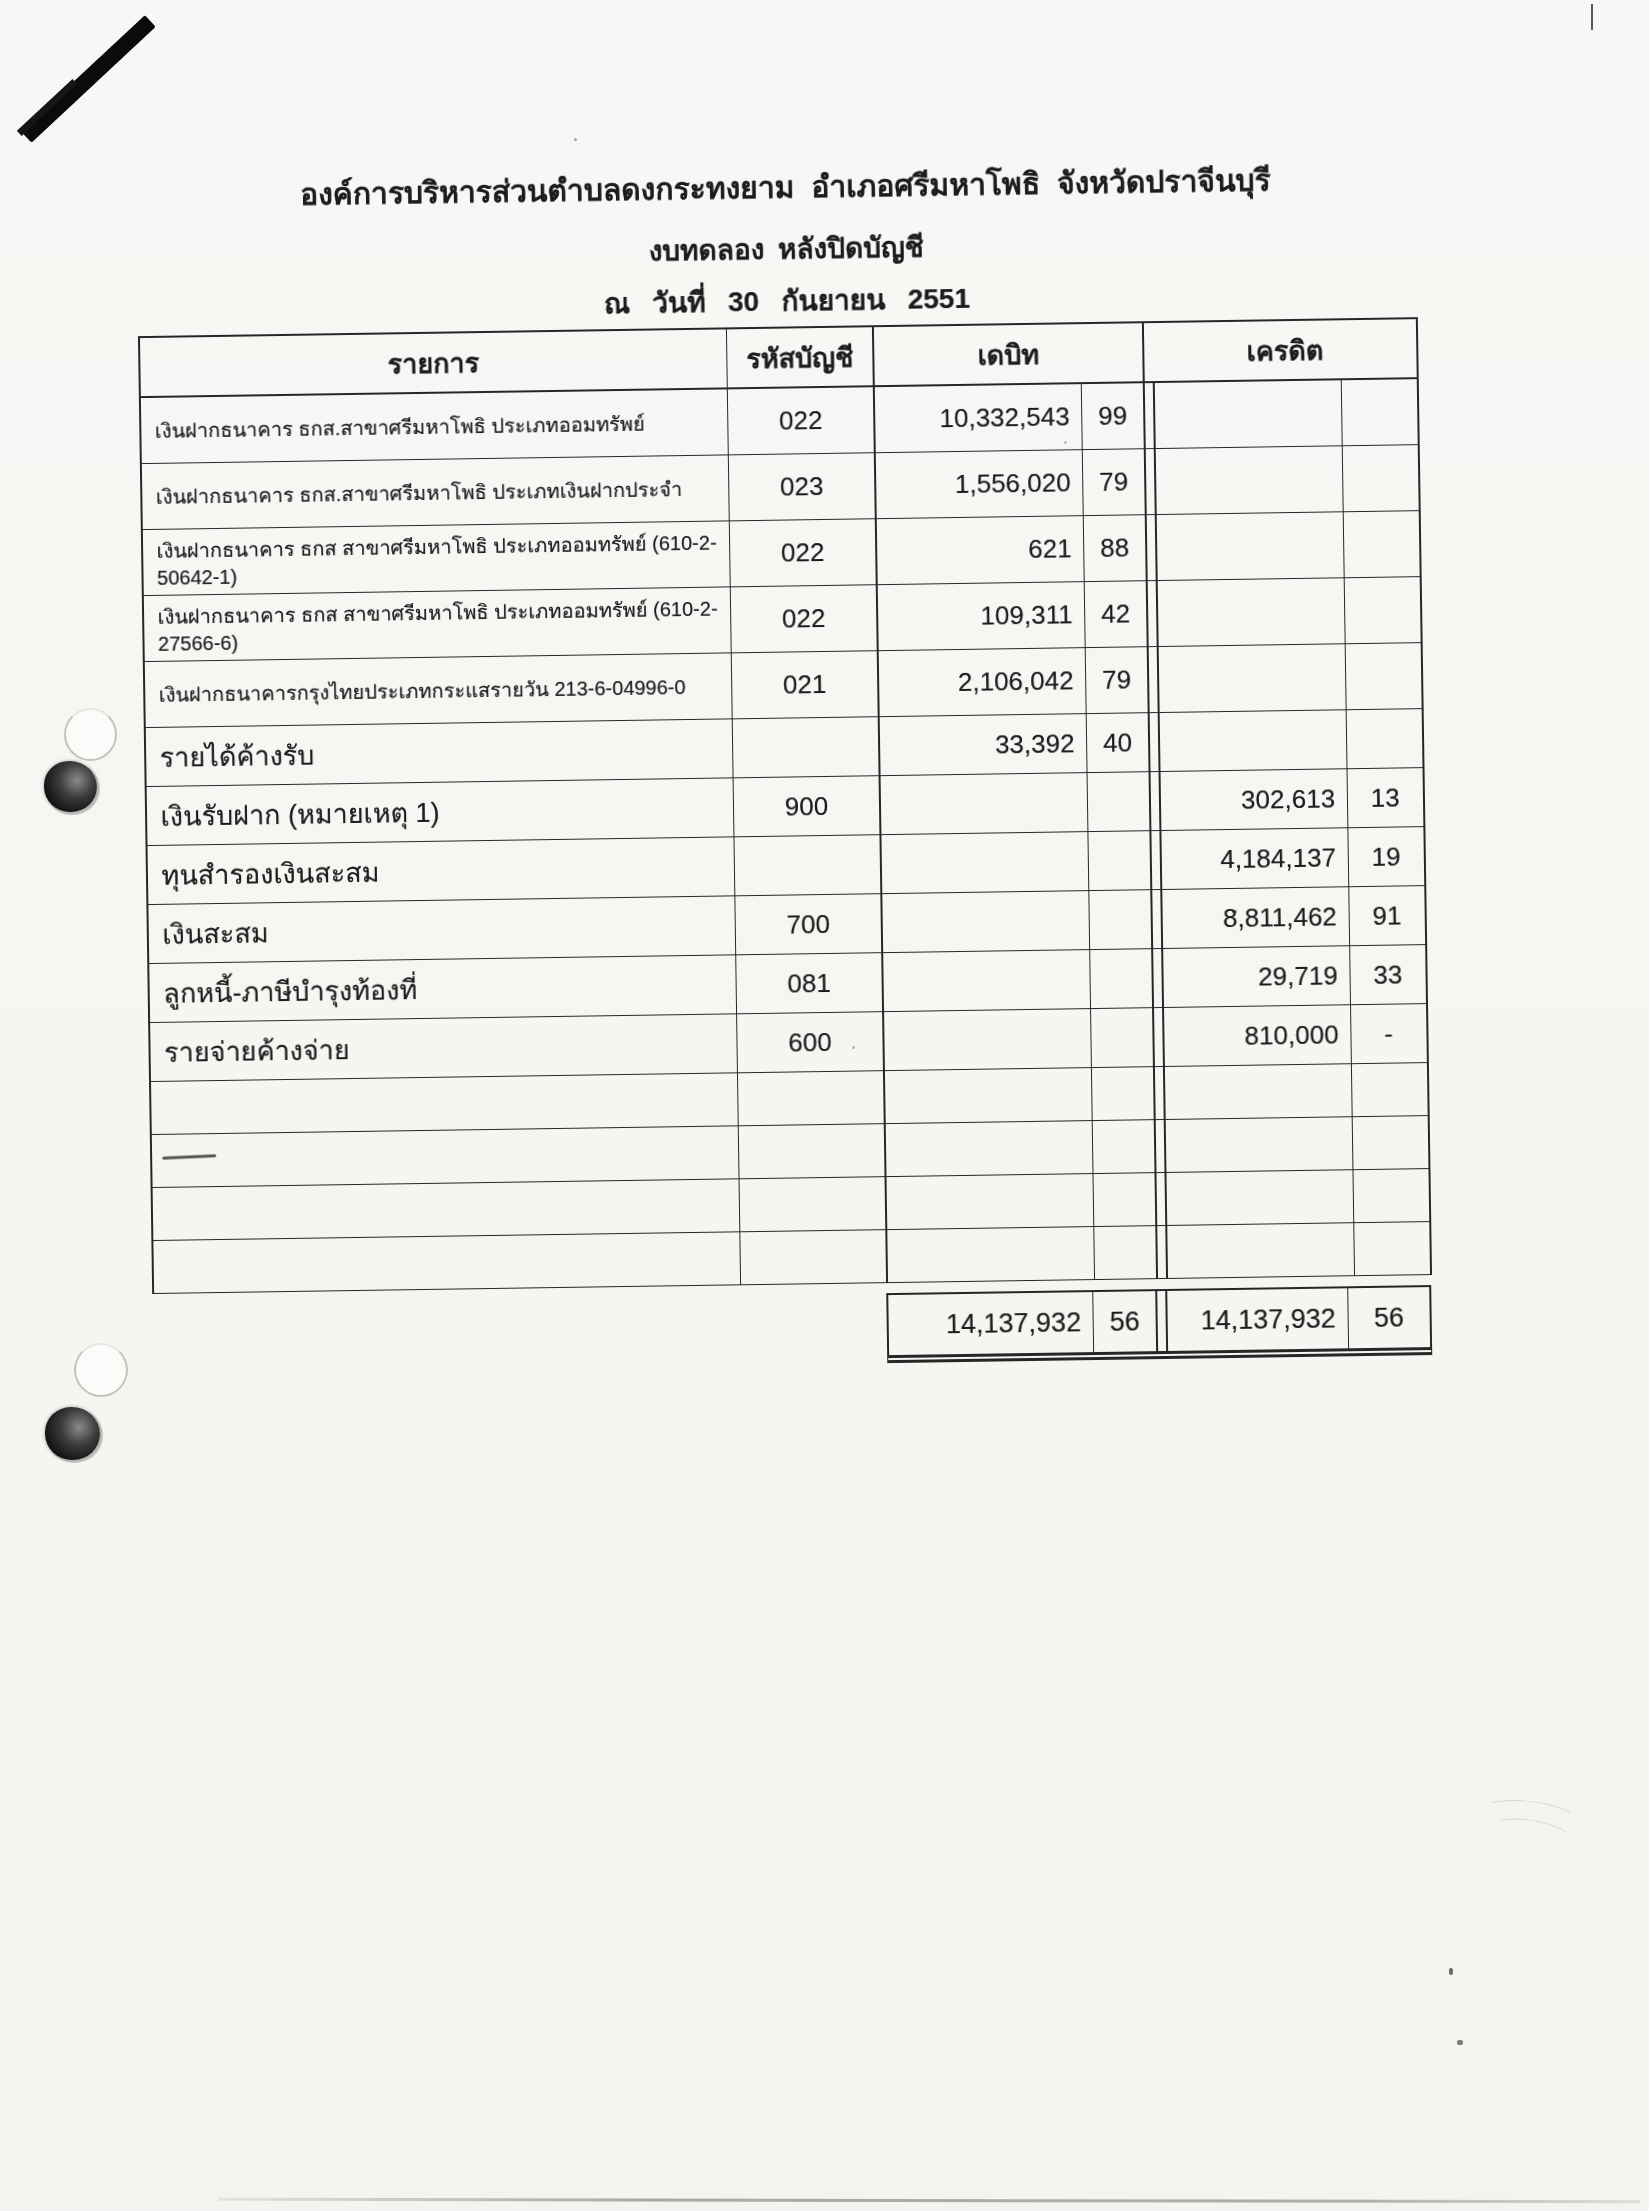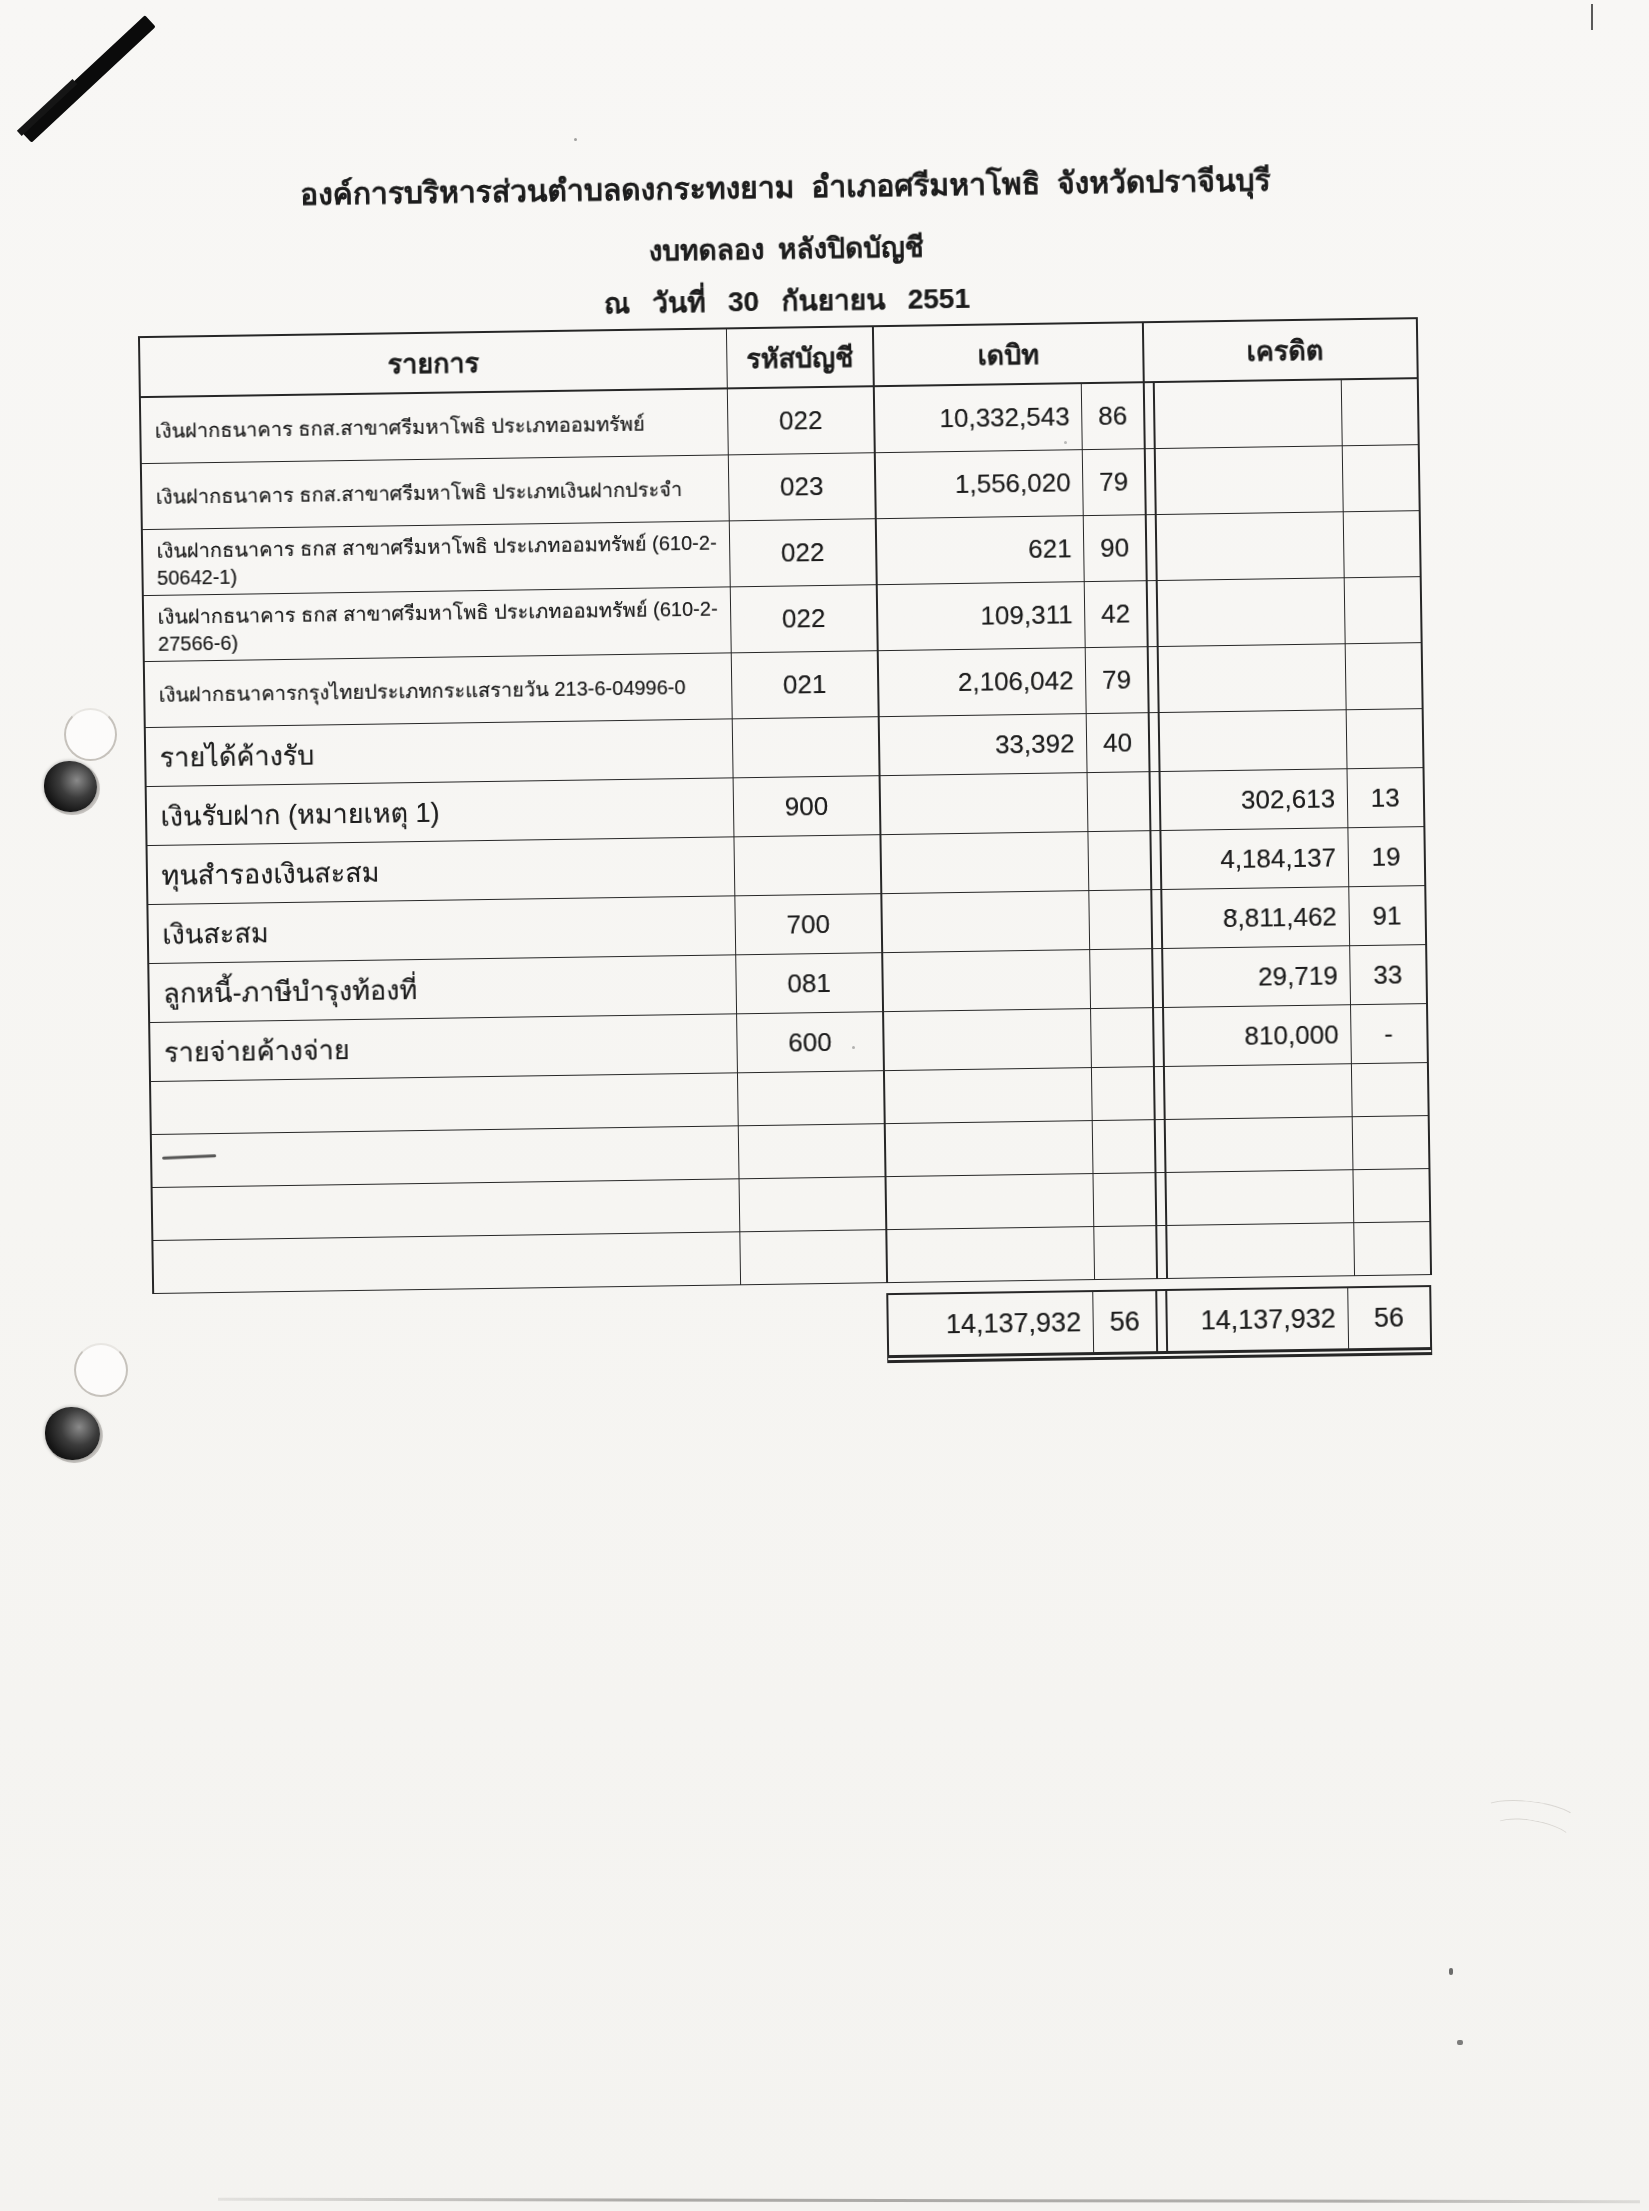--- a/index.html
+++ b/index.html
@@ -132,35 +132,35 @@
       <div id="tgrid" class="tgrid">
         <div class="cell hd h-item">รายการ</div>
         <div class="cell hd h-code">รหัสบัญชี</div>
         <div class="cell hd h-debit">เดบิท</div>
         <div class="cell hd h-gap"></div>
         <div class="cell hd h-credit">เครดิต</div>
 
       <div class="cell c-item r-small">เงินฝากธนาคาร ธกส.สาขาศรีมหาโพธิ ประเภทออมทรัพย์</div>
           <div class="cell c-code r-small">022</div>
           <div class="cell c-damt r-small">10,332,543</div>
-          <div class="cell c-dsat r-small">86</div>
+          <div class="cell c-dsat r-small">99</div>
           <div class="cell c-gap r-small"></div>
           <div class="cell c-camt r-small"></div>
           <div class="cell c-csat r-small"></div>
           <div class="cell c-item r-small">เงินฝากธนาคาร ธกส.สาขาศรีมหาโพธิ ประเภทเงินฝากประจำ</div>
           <div class="cell c-code r-small">023</div>
           <div class="cell c-damt r-small">1,556,020</div>
           <div class="cell c-dsat r-small">79</div>
           <div class="cell c-gap r-small"></div>
           <div class="cell c-camt r-small"></div>
           <div class="cell c-csat r-small"></div>
           <div class="cell c-item r-small">เงินฝากธนาคาร ธกส สาขาศรีมหาโพธิ ประเภทออมทรัพย์ (610-2-50642-1)</div>
           <div class="cell c-code r-small">022</div>
           <div class="cell c-damt r-small">621</div>
-          <div class="cell c-dsat r-small">90</div>
+          <div class="cell c-dsat r-small">88</div>
           <div class="cell c-gap r-small"></div>
           <div class="cell c-camt r-small"></div>
           <div class="cell c-csat r-small"></div>
           <div class="cell c-item r-small">เงินฝากธนาคาร ธกส สาขาศรีมหาโพธิ ประเภทออมทรัพย์ (610-2-27566-6)</div>
           <div class="cell c-code r-small">022</div>
           <div class="cell c-damt r-small">109,311</div>
           <div class="cell c-dsat r-small">42</div>
           <div class="cell c-gap r-small"></div>
           <div class="cell c-camt r-small"></div>
           <div class="cell c-csat r-small"></div>

